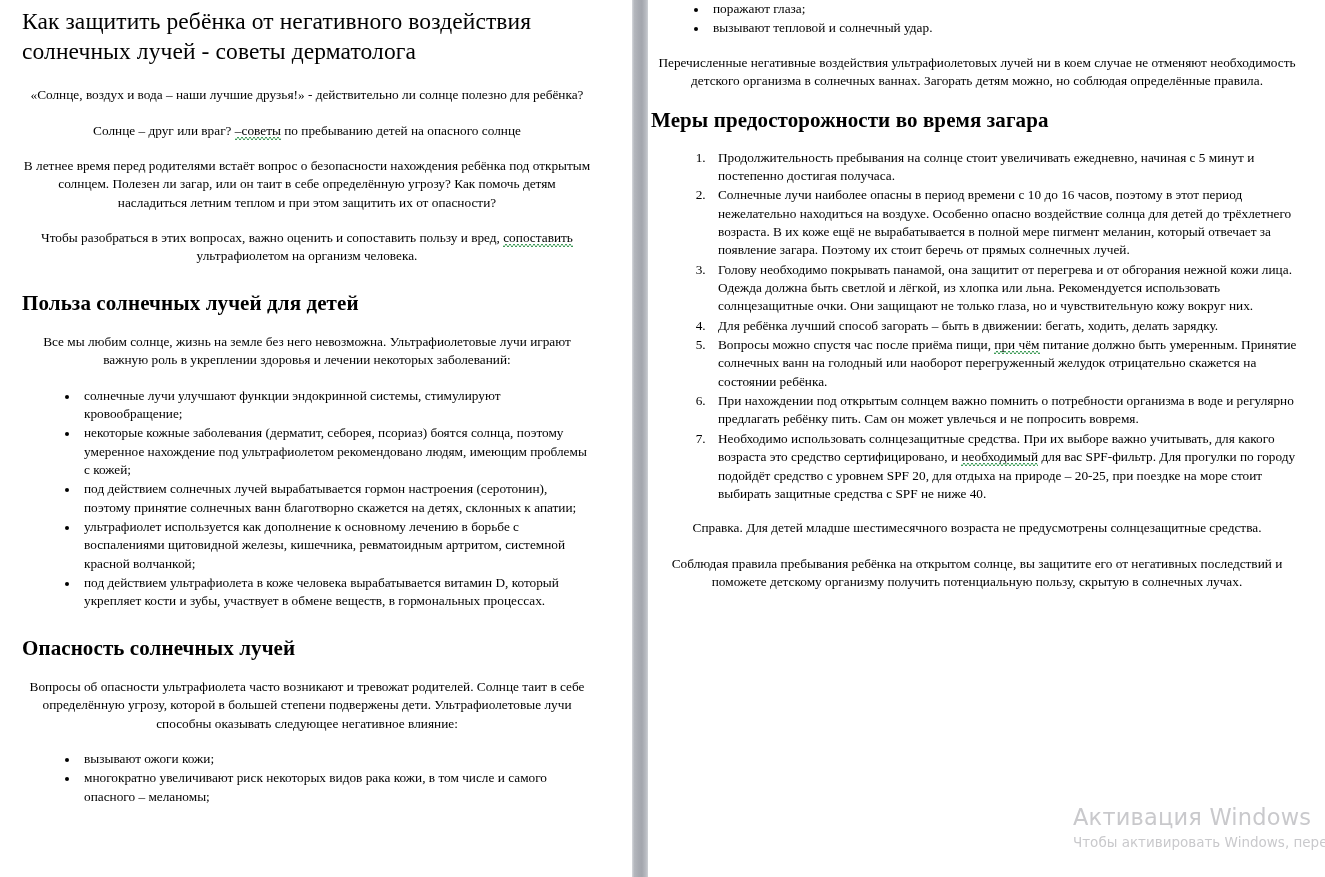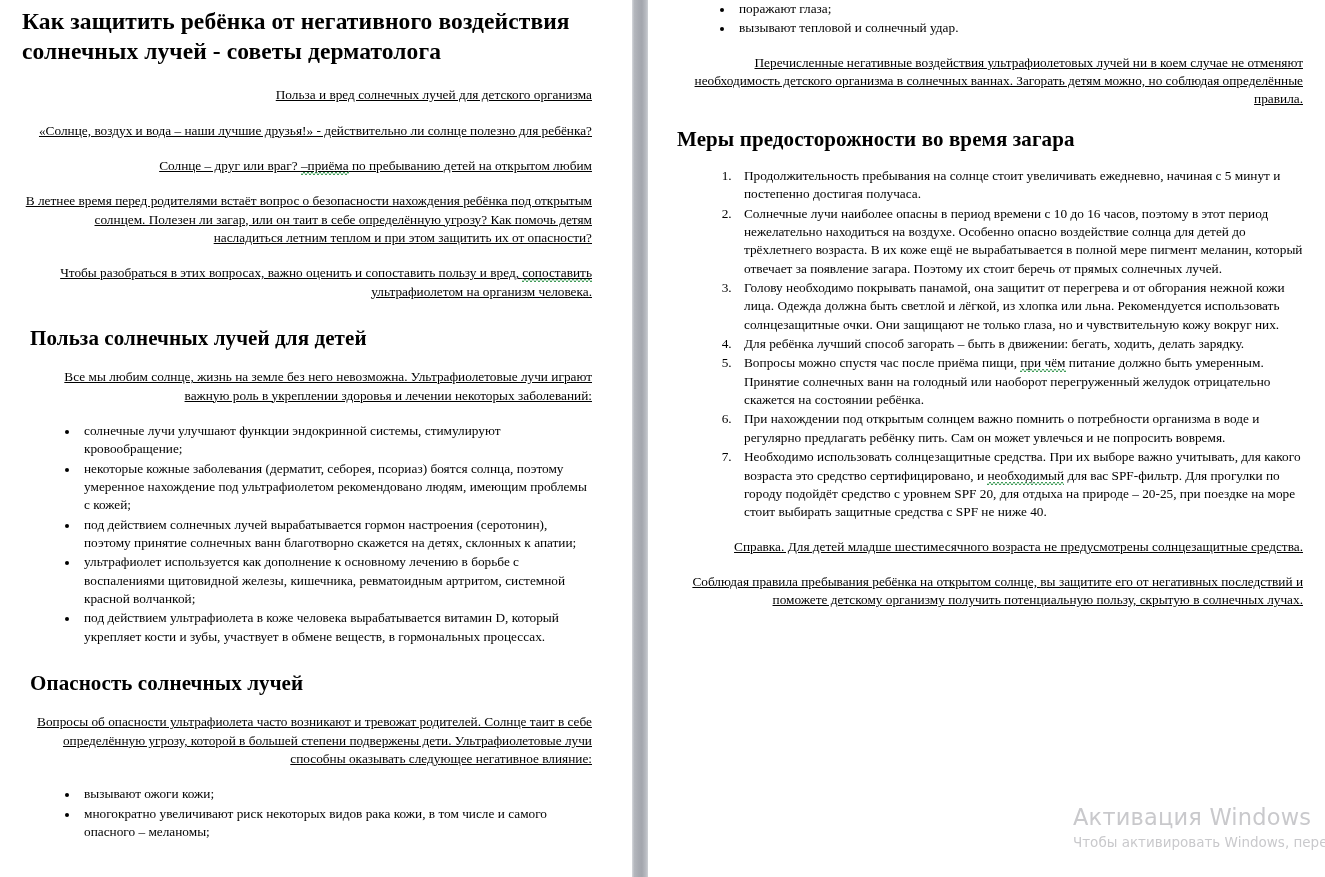--- a/index.html
+++ b/index.html
@@ -30,62 +30,61 @@
     background: #ffffff;
     overflow: hidden;
   }
   .page-left  { width: 632px; height: 877px; }
   .page-right { width: 677px; height: 877px; }
 
   .page-inner-left {
     padding: 6px 40px 0 22px;
   }
   .page-inner-right {
-    padding: 0 22px 0 29px;
+    padding: 0 22px 0 3px;
   }
 
   
   .gutter {
     width: 16px;
     height: 877px;
     flex: 0 0 16px;
     background: linear-gradient(to right,
         #d7d9dd 0%,
         #b4b7bd 14%,
         #a8abb2 42%,
         #a3a6ad 62%,
         #b9bcc2 88%,
         #cdd0d5 100%);
   }
 
   
   h1.doc-title {
     font-size: 23.5px;
-    font-weight: bold;
+    font-weight: normal;
     line-height: 1.28;
     margin: 0 0 20px 0;
     letter-spacing: 0.1px;
   }
   h2.doc-heading {
     font-size: 21px;
     font-weight: bold;
     line-height: 1.3;
-    margin: 24px 0 16px 8px;
+    margin: 24px 0 16px 0;
     letter-spacing: 0.1px;
   }
   .page-right h2.doc-heading {
     margin: 12px 0 14px 0;
   }
 
   p.para {
     font-size: 13.3px;
     line-height: 1.38;
     margin: 0 0 17px 0;
-    text-align: right;
-    text-decoration: underline;
+    text-align: center;
   }
 
   ul.bullets, ol.numbers {
     margin: 0 0 16px 0;
     padding-left: 0;
     font-size: 13.3px;
     line-height: 1.38;
   }
   ul.bullets {
     list-style: disc outside;
@@ -153,25 +152,24 @@
 </head>
 <body>
 
 <div class="doc-viewport">
 
   <div class="page page-left">
     <div class="page-inner-left">
 
       <h1 class="doc-title">Как защитить ребёнка от негативного воздействия солнечных лучей - советы дерматолога</h1>
 
-      <p class="para">Польза и вред солнечных лучей для детского организма</p>
 
       <p class="para">«Солнце, воздух и вода – наши лучшие друзья!» - действительно ли солнце полезно для ребёнка?</p>
 
-      <p class="para"><span>Солнце – друг или враг? </span><span class="squiggle">–приёма</span><span> по пребыванию детей на открытом любим</span></p>
+      <p class="para"><span>Солнце – друг или враг? </span><span class="squiggle">–советы</span><span> по пребыванию детей на опасного солнце</span></p>
 
       <p class="para">В летнее время перед родителями встаёт вопрос о безопасности нахождения ребёнка под открытым солнцем. Полезен ли загар, или он таит в себе определённую угрозу? Как помочь детям насладиться летним теплом и при этом защитить их от опасности?</p>
 
       <p class="para"><span>Чтобы разобраться в этих вопросах, важно оценить и сопоставить пользу и вред, </span><span class="squiggle">сопоставить</span><span> ультрафиолетом на организм человека.</span></p>
 
       <h2 class="doc-heading">Польза солнечных лучей для детей</h2>
 
       <p class="para">Все мы любим солнце, жизнь на земле без него невозможна. Ультрафиолетовые лучи играют важную роль в укреплении здоровья и лечении некоторых заболеваний:</p>
 
       <ul class="bullets">

